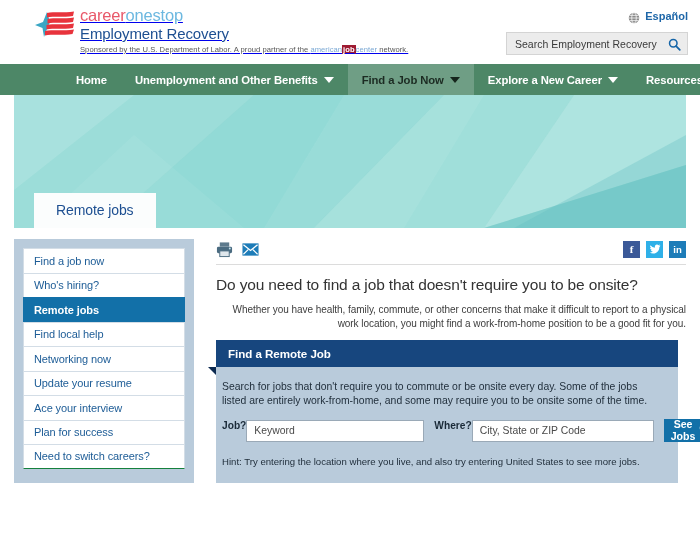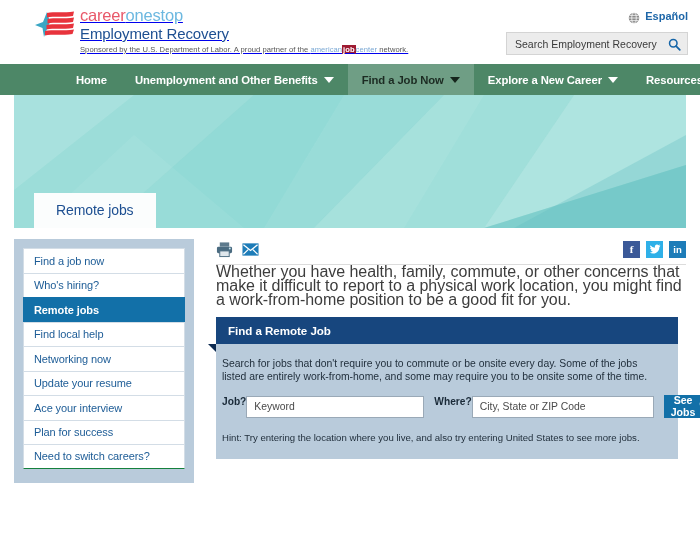--- a/index.html
+++ b/index.html
@@ -95,22 +95,23 @@
   .soc-fb { background: #3b5998; font-family: "Liberation Serif", serif; }
   .soc-tw { background: #2fb0e8; }
   .soc-li { background: #1d7cb8; font-size: 9.5px; font-weight: 700; }
   .hr { border: none; border-top: 1px solid #dcdcdc; margin: 5px 0 0 0; }
 
   h1.page-title {
     font-size: 15.5px; font-weight: 400; color: #333333; margin: 11px 0 9px 0;
     letter-spacing: -0.15px;
   }
   p.body-copy {
-    font-size: 16px; line-height: 14.2px; color: #3d3d3d; margin: 0 0 9px 0;
+    font-size: 10px; line-height: 14.2px; color: #3d3d3d; margin: 0 0 9px 0;
     letter-spacing: -0.05px;
+    text-align: right;
   }
 
   
   .panel { margin-top: 6px; position: relative; width: 462px; }
   .panel-head {
     background: #17467e; color: #ffffff; font-size: 11.6px; font-weight: 700;
     padding: 7px 12px; letter-spacing: -0.05px;
   }
   .panel-notch {
     position: absolute; left: -8px; top: 27px; width: 0; height: 0;
@@ -278,20 +279,21 @@
           <span class="soc soc-tw">
             <svg viewBox="0 0 16 16" width="12" height="12" xmlns="http://www.w3.org/2000/svg">
               <path d="M15 3.3c-.5.25-1.1.4-1.7.5.6-.4 1.05-.95 1.3-1.65-.6.35-1.2.6-1.9.75A2.9 2.9 0 0 0 7.8 5.5c0 .25 0 .5.08.7A8.3 8.3 0 0 1 1.9 2.9a3 3 0 0 0 .9 3.9c-.5 0-.95-.15-1.35-.35 0 1.4 1 2.6 2.35 2.85-.25.07-.5.1-.8.1-.2 0-.4 0-.55-.05a2.9 2.9 0 0 0 2.7 2.05A5.9 5.9 0 0 1 1 12.65 8.2 8.2 0 0 0 5.5 14c5.4 0 8.35-4.5 8.35-8.4v-.4c.6-.4 1.1-.95 1.15-1.55z" fill="#ffffff"></path>
             </svg>
           </span>
           <span class="soc soc-li">in</span>
         </div>
       </div>
       <hr class="hr">
 
+      <h1 class="page-title">Do you need to find a job that doesn't require you to be onsite?</h1>
       <p class="body-copy">Whether you have health, family, commute, or other concerns that make it difficult to report to a physical work location, you might find a work-from-home position to be a good fit for you.</p>
 
       <div class="panel">
         <div class="panel-head">Find a Remote Job</div>
         <div class="panel-notch"></div>
         <div class="panel-body">
           <p class="panel-desc">Search for jobs that don't require you to commute or be onsite every day. Some of the jobs listed are entirely work-from-home, and some may require you to be onsite some of the time.</p>
           <div class="form-row">
             <div class="field f-job">
               <label class="field-label">Job?</label>

